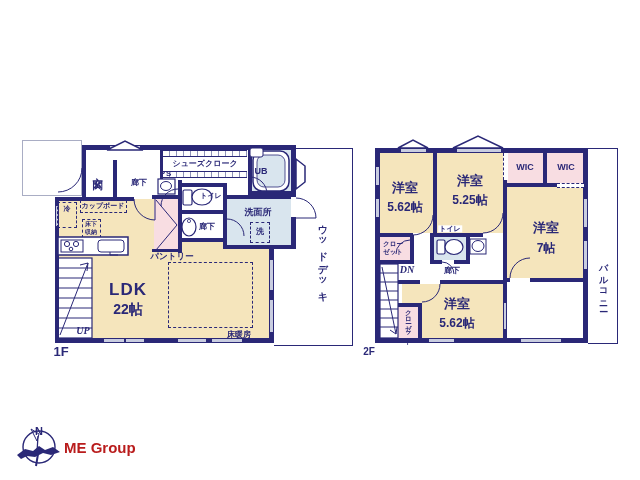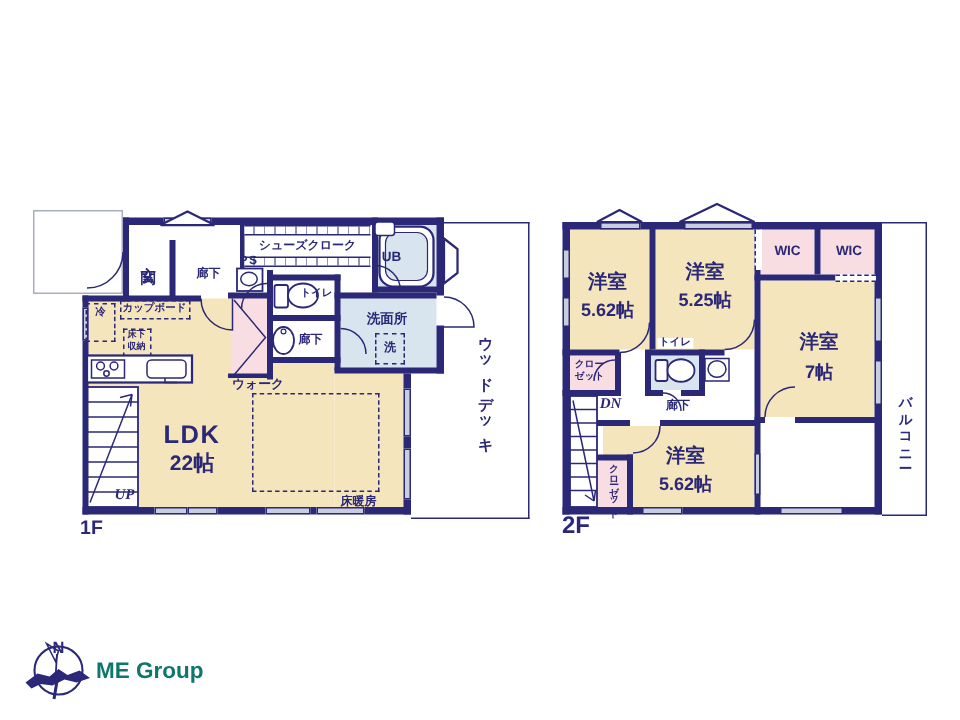--- a/index.html
+++ b/index.html
@@ -17,21 +17,21 @@
   
   .outline{position:absolute;background:#fff;border:1px solid #2a2877;box-sizing:border-box;}
   .outline-gray{position:absolute;background:#fff;border:1px solid #a9adc4;box-sizing:border-box;}
   
   .dash{position:absolute;border:1px dashed #2a2877;box-sizing:border-box;}
   
   .t{position:absolute;color:#2a2877;font-weight:bold;white-space:nowrap;
      transform:translate(-50%,-50%);line-height:1.05;text-align:center;}
   .v{writing-mode:vertical-rl;letter-spacing:2px;}
   .it{font-style:italic;font-family:"Liberation Serif",serif;}
-  .gray{color:#0f766e;font-weight:bold;}
+  .gray{color:#b91c1c;font-weight:bold;}
   svg{position:absolute;left:0;top:0;}
   .hatch{position:absolute;background:repeating-linear-gradient(90deg,#ffffff 0 6px,#8f93b8 6px 7px);
          border-top:1px solid #2a2877;border-bottom:1px solid #2a2877;box-sizing:border-box;}
 </style>
 </head>
 <body>
 
 <div id="canvas">
 
   <div class="outline-gray" style="left:22px;top:140px;width:60px;height:56px;"></div>
@@ -254,21 +254,21 @@
   <div class="t" style="left:166px;top:174px;font-size:8px;letter-spacing:1px;">PS</div>
   <div class="t" style="left:205px;top:164px;font-size:8px;">シューズクローク</div>
   <div class="t" style="left:261px;top:172px;font-size:9px;">UB</div>
   <div class="t" style="left:211px;top:196px;font-size:7px;">トイレ</div>
   <div class="t" style="left:258px;top:213px;font-size:9px;">洗面所</div>
   <div class="t" style="left:260px;top:232px;font-size:8px;">洗</div>
   <div class="t" style="left:67px;top:209px;font-size:7px;">冷</div>
   <div class="t" style="left:103px;top:206px;font-size:7px;">カップボード</div>
   <div class="t" style="left:91px;top:224px;font-size:6px;">床下</div>
   <div class="t" style="left:91px;top:232px;font-size:6px;">収納</div>
-  <div class="t" style="left:172px;top:256px;font-size:8.5px;">ウォーク</div>
+  <div class="t" style="left:172px;top:256px;font-size:8.5px;">パントリー</div>
   <div class="t" style="left:207px;top:227px;font-size:8px;">廊下</div>
   <div class="t" style="left:128px;top:290px;font-size:17px;letter-spacing:1px;">LDK</div>
   <div class="t" style="left:128px;top:309px;font-size:14px;">22帖</div>
   <div class="t" style="left:239px;top:335px;font-size:8px;">床暖房</div>
   <div class="t it" style="left:83px;top:331px;font-size:10px;">UP</div>
   <div class="t v" style="left:322px;top:258px;font-size:10px;">ウッドデッキ</div>
   <div class="t" style="left:61px;top:352px;font-size:13px;">1F</div>
 
   <div class="t" style="left:405px;top:188px;font-size:13px;">洋室</div>
   <div class="t" style="left:405px;top:207px;font-size:12px;">5.62帖</div>
@@ -280,21 +280,21 @@
   <div class="t" style="left:546px;top:248px;font-size:12px;">7帖</div>
   <div class="t" style="left:393px;top:244px;font-size:6.5px;">クロー</div>
   <div class="t" style="left:393px;top:252px;font-size:6.5px;">ゼット</div>
   <div class="t" style="left:450px;top:229px;font-size:7px;background:#fff;padding:0 1px;">トイレ</div>
   <div class="t it" style="left:407px;top:270px;font-size:10px;">DN</div>
   <div class="t" style="left:452px;top:271px;font-size:8px;">廊下</div>
   <div class="t" style="left:457px;top:304px;font-size:13px;">洋室</div>
   <div class="t" style="left:457px;top:323px;font-size:12px;">5.62帖</div>
   <div class="t v" style="left:408px;top:322px;font-size:6.5px;letter-spacing:0;height:34px;">クローゼット</div>
   <div class="t v" style="left:603px;top:283px;font-size:9px;">バルコニー</div>
-  <div class="t" style="left:384px;top:352px;font-size:16px;text-align:right;">2F</div>
+  <div class="t" style="left:369px;top:352px;font-size:10px;text-align:right;">2F</div>
 
   <svg width="50" height="54" viewBox="0 0 50 54" style="left:14px;top:418px;">
     <circle cx="25" cy="29" r="16" fill="none" stroke="#2a2877" stroke-width="1.4"></circle>
     <text x="25" y="17" text-anchor="middle" font-size="11" font-weight="bold" fill="#2a2877" font-family="Liberation Sans, sans-serif">N</text>
     <polygon points="25,16 17,11 23,23" fill="none" stroke="#2a2877" stroke-width="1"></polygon>
     <line x1="24" y1="18" x2="23" y2="34" stroke="#2a2877" stroke-width="1.2"></line>
     <polygon points="3,37 11,31 19,33 25,28 31,32 39,29 46,34 37,37 29,35 21,39 13,38 7,41" fill="#2a2877"></polygon>
     <line x1="24" y1="36" x2="22" y2="48" stroke="#2a2877" stroke-width="2"></line>
   </svg>
   <div class="t gray" style="left:97px;top:448px;font-size:15px;transform:translate(0,-50%);left:64px;">ME Group</div>

